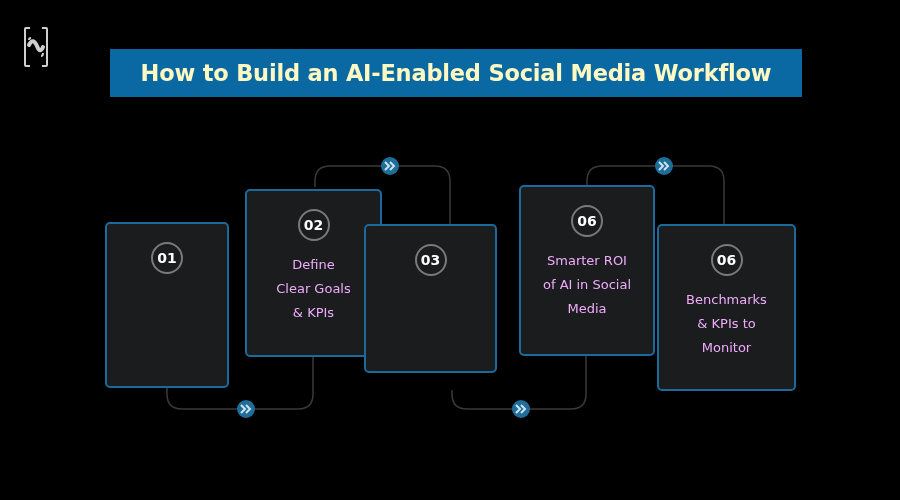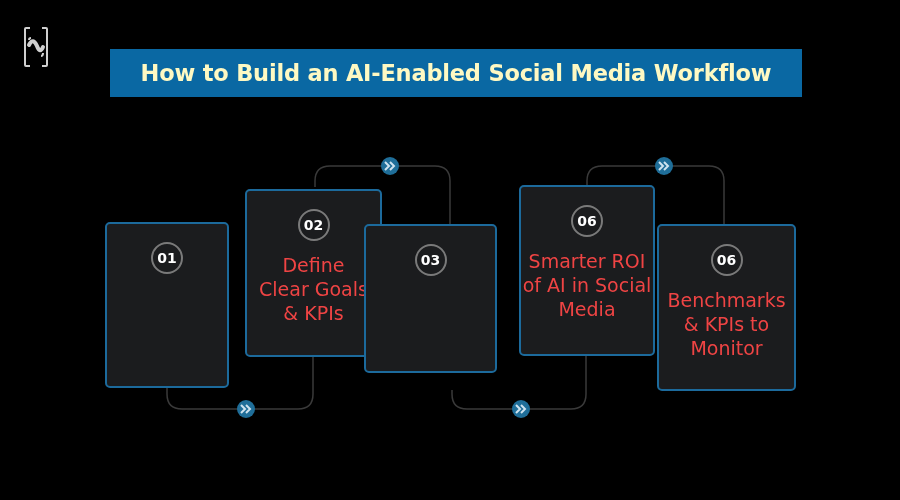--- a/index.html
+++ b/index.html
@@ -20,21 +20,21 @@
       position: absolute; box-sizing: border-box;
       background: #1b1c1e; border: 2px solid #1c6a9c; border-radius: 5px;
       display: flex; flex-direction: column; align-items: center;
     }
     .badge {
       width: 32px; height: 32px; border-radius: 50%; box-sizing: border-box;
       border: 2px solid #7a7a7a; color: #ffffff; font-weight: bold; font-size: 14px;
       display: flex; align-items: center; justify-content: center; margin-top: 18px;
     }
     .label {
-      color: #ef4444; font-size: 19px; line-height: 24px; text-align: center;
+      color: #f0abfc; font-size: 13px; line-height: 24px; text-align: center;
       margin-top: 12px; white-space: pre-line;
     }
     .arrow {
       position: absolute; width: 18px; height: 18px; border-radius: 50%;
       background: #1f6e99; display: flex; align-items: center; justify-content: center;
     }
   </style>
 </head>
 <body>
 

